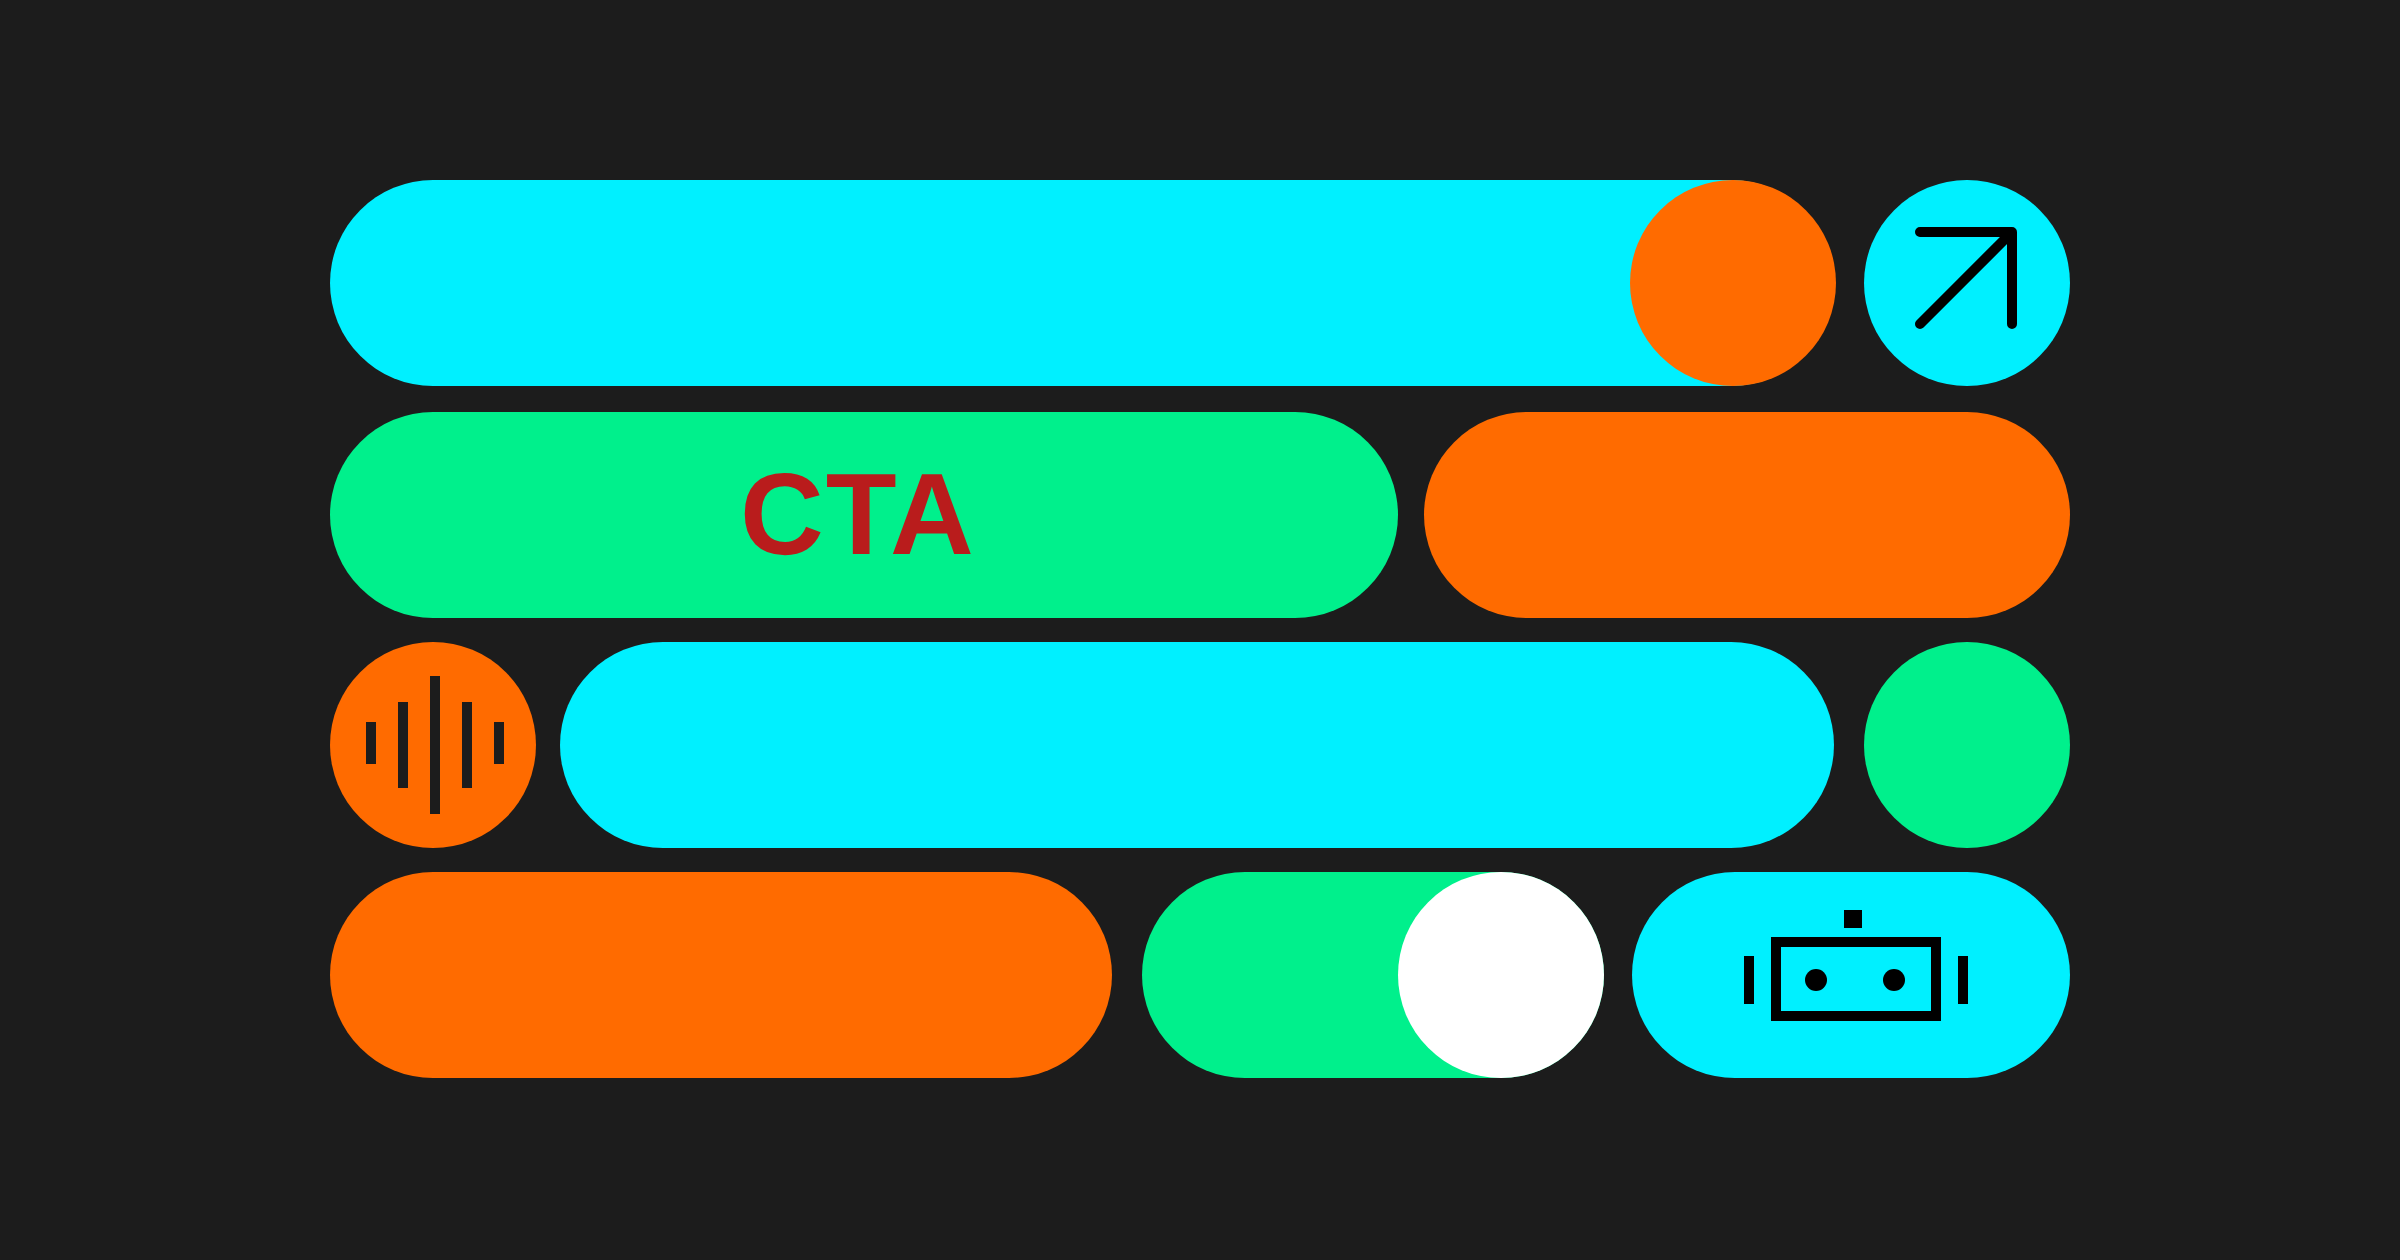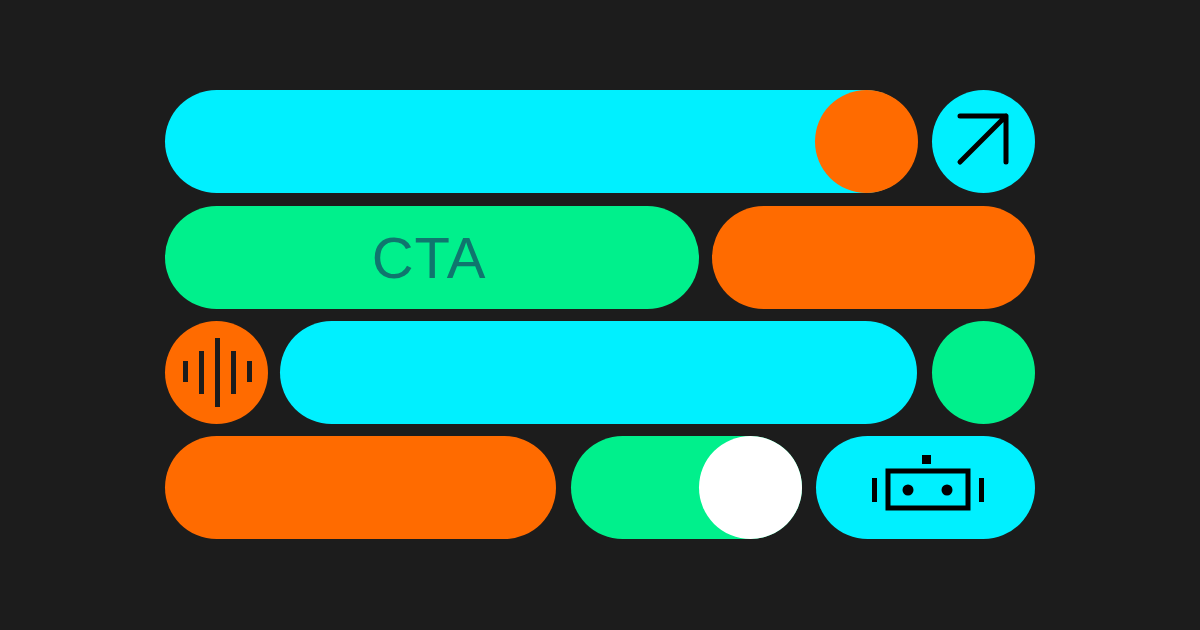--- a/index.html
+++ b/index.html
@@ -3,21 +3,21 @@
 <meta charset="utf-8">
 <style>
   html,body{margin:0;padding:0;}
   body{width:1200px;height:630px;background:#1c1c1c;position:relative;overflow:hidden;font-family:"Liberation Sans",sans-serif;}
   .pill{position:absolute;border-radius:52px;height:103px;}
   .circle{position:absolute;border-radius:50%;width:103px;height:103px;}
   .cyan{background:#00f0ff;}
   .orange{background:#ff6b00;}
   .green{background:#00f08c;}
   .white{background:#ffffff;}
-  .label{position:absolute;left:0;right:0;top:0;bottom:0;display:flex;align-items:center;justify-content:center;color:#0f766e;font-size:58px;font-weight:400;letter-spacing:1px;}
+  .label{position:absolute;left:0;right:0;top:0;bottom:0;display:flex;align-items:center;justify-content:center;color:#b91c1c;font-size:58px;font-weight:700;letter-spacing:1px;}
   svg{position:absolute;}
 </style>
 </head>
 <body>
 
 <div class="pill cyan" style="left:165px;top:90px;width:752px;"></div>
 <div class="circle orange" style="left:815px;top:90px;"></div>
 <div class="circle cyan" style="left:932px;top:90px;">
   <svg width="103" height="103" viewBox="0 0 103 103" style="left:0;top:0;">
     <path d="M28 72 L74 26 M28 26 L74 26 L74 72" stroke="#000" stroke-width="5" fill="none" stroke-linecap="round" stroke-linejoin="round"></path>

